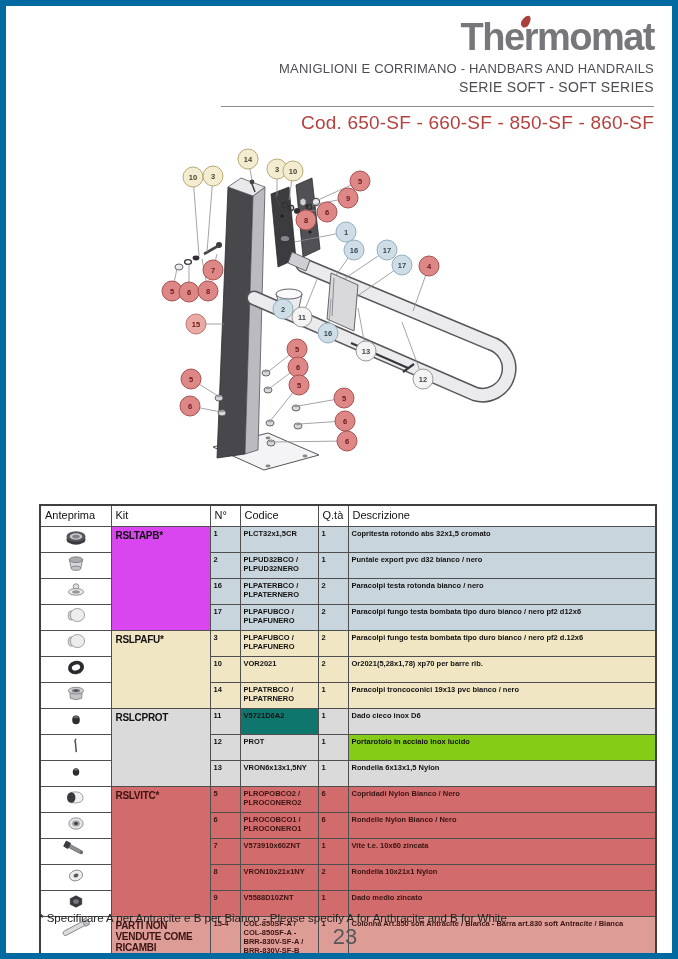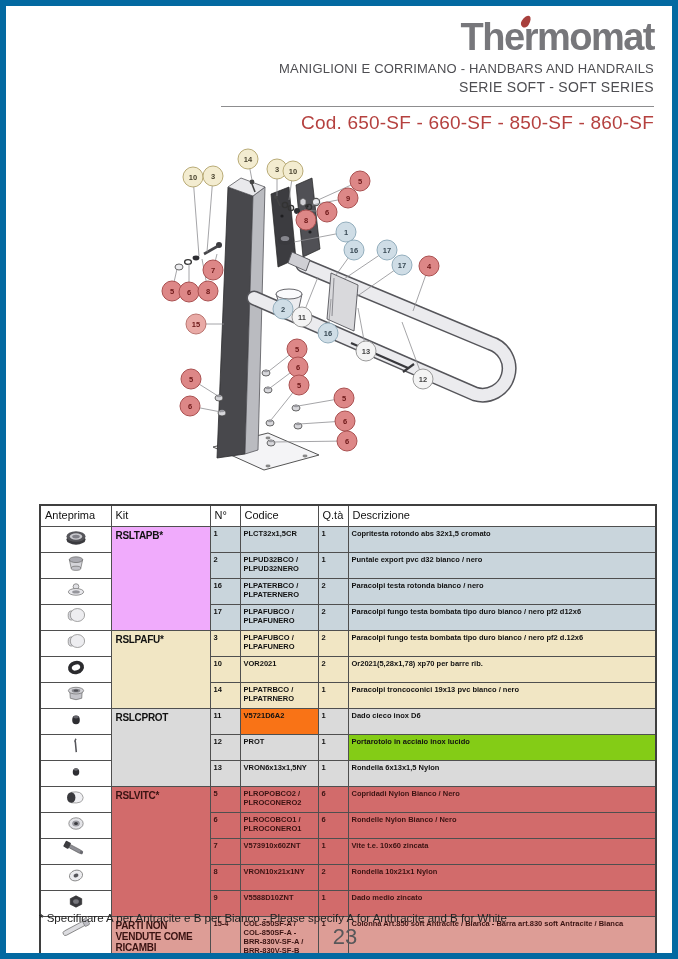--- a/index.html
+++ b/index.html
@@ -304,21 +304,21 @@
       </tr>
     </thead>
     <tbody id="table-body">
         <tr style="height: 23px;">
           <td class="cell-preview"><svg width="40" height="21" viewBox="0 0 40 22">
               <ellipse cx="20" cy="13" rx="10" ry="5.5" fill="#3a3a3e"></ellipse>
               <ellipse cx="20" cy="10" rx="10" ry="5.5" fill="#55555a"></ellipse>
               <ellipse cx="20" cy="10" rx="6.5" ry="3.4" fill="#c9c9ce"></ellipse>
               <ellipse cx="20" cy="10" rx="4" ry="2" fill="#808088"></ellipse>
             </svg></td>
-          <td class="cell-kit" rowspan="4" style="background: #f0abfc; color: rgb(17, 17, 17);">RSLTAPB*</td>
+          <td class="cell-kit" rowspan="4" style="background: #d946ef; color: rgb(17, 17, 17);">RSLTAPB*</td>
           <td class="cell-n" style="background: rgb(201, 213, 220); color: rgb(17, 17, 17);">1</td>
           <td class="cell-codice" style="background: rgb(201, 213, 220); color: rgb(17, 17, 17);">PLCT32x1,5CR</td>
           <td class="cell-qty" style="background: rgb(201, 213, 220); color: rgb(17, 17, 17);">1</td>
           <td class="cell-desc" style="background: rgb(201, 213, 220); color: rgb(17, 17, 17);">Copritesta rotondo abs 32x1,5 cromato</td>
         </tr>
         <tr style="height: 23px;">
           <td class="cell-preview"><svg width="40" height="21" viewBox="0 0 40 22">
               <path d="M13 7 L27 7 L25 16 L15 16 Z" fill="#d5d5da" stroke="#666" stroke-width="0.7"></path>
               <ellipse cx="20" cy="7" rx="7" ry="3" fill="#ababb2" stroke="#666" stroke-width="0.7"></ellipse>
               <ellipse cx="20" cy="16" rx="5" ry="2.2" fill="#c2c2c8" stroke="#666" stroke-width="0.7"></ellipse>
@@ -381,21 +381,21 @@
           <td class="cell-qty" style="background: rgb(241, 230, 196); color: rgb(17, 17, 17);">1</td>
           <td class="cell-desc" style="background: rgb(241, 230, 196); color: rgb(17, 17, 17);">Paracolpi troncoconici 19x13 pvc bianco / nero</td>
         </tr>
         <tr style="height: 23px;">
           <td class="cell-preview"><svg width="40" height="21" viewBox="0 0 40 22">
               <ellipse cx="20" cy="11.5" rx="4" ry="4.6" fill="#2e2e32"></ellipse>
               <ellipse cx="20" cy="8.5" rx="3" ry="1.5" fill="#63636a"></ellipse>
             </svg></td>
           <td class="cell-kit" rowspan="3" style="background: rgb(218, 218, 218); color: rgb(17, 17, 17);">RSLCPROT</td>
           <td class="cell-n" style="background: rgb(218, 218, 218); color: rgb(17, 17, 17);">11</td>
-          <td class="cell-codice" style="background: #f97316; color: rgb(17, 17, 17);">V5721D6A2</td>
+          <td class="cell-codice" style="background: #0f766e; color: rgb(17, 17, 17);">V5721D6A2</td>
           <td class="cell-qty" style="background: rgb(218, 218, 218); color: rgb(17, 17, 17);">1</td>
           <td class="cell-desc" style="background: rgb(218, 218, 218); color: rgb(17, 17, 17);">Dado cieco inox D6</td>
         </tr>
         <tr style="height: 23px;">
           <td class="cell-preview"><svg width="40" height="21" viewBox="0 0 40 22">
               <path d="M20 4 Q18.4 6 19.4 8 L20.3 18" stroke="#55555a" stroke-width="1.6" fill="none"></path>
             </svg></td>
           <td class="cell-n" style="background: rgb(218, 218, 218); color: rgb(17, 17, 17);">12</td>
           <td class="cell-codice" style="background: rgb(218, 218, 218); color: rgb(17, 17, 17);">PROT</td>
           <td class="cell-qty" style="background: rgb(218, 218, 218); color: rgb(17, 17, 17);">1</td>

